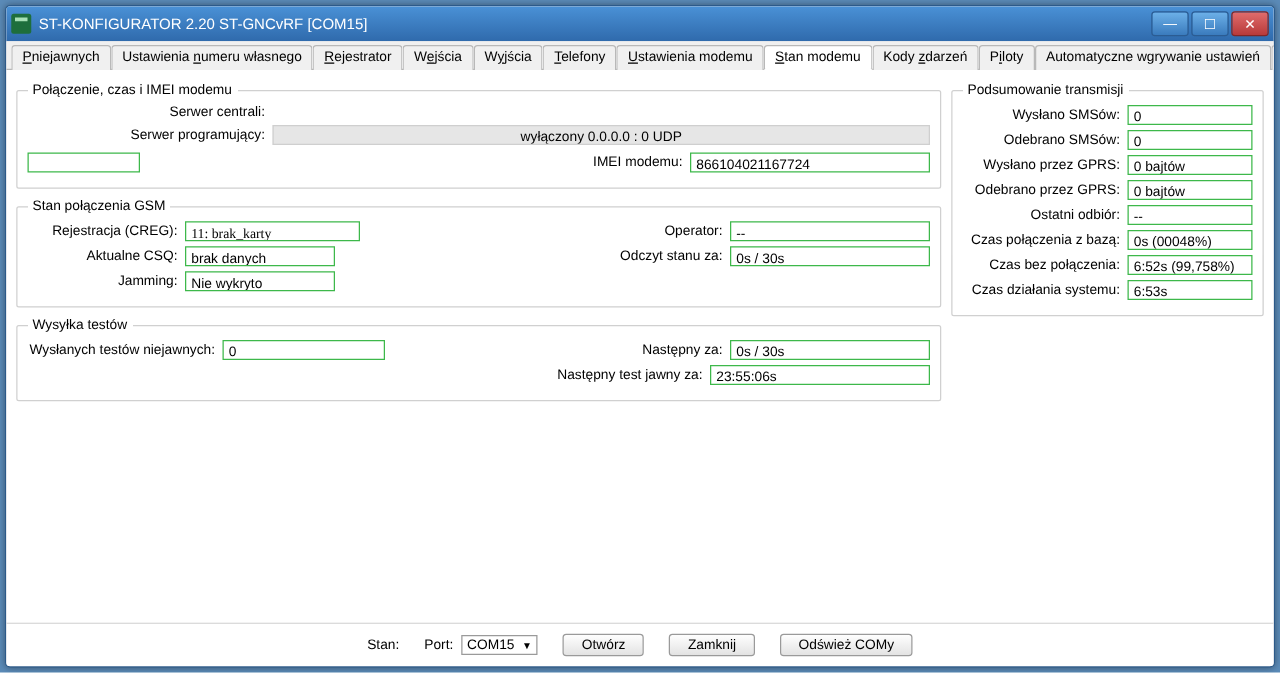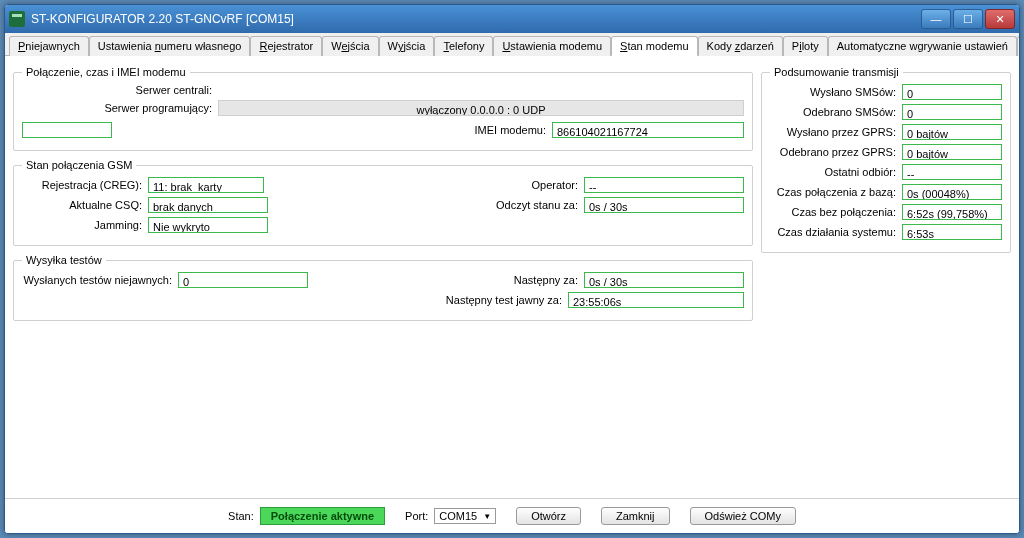--- a/index.html
+++ b/index.html
@@ -212,21 +212,21 @@
           </div>
         </div>
       </fieldset>
 
       <fieldset>
         <legend>Stan połączenia GSM</legend>
         <div class="two-col">
           <div>
             <div class="row">
               <div class="lbl" style="width:120px;">Rejestracja (CREG):</div>
-              <div class="val" style="width:116px;">11: brak_karty</div>
+              <div class="val" style="width:140px;font-family:Liberation Serif, serif;">11: brak_karty</div>
             </div>
             <div class="row">
               <div class="lbl" style="width:120px;">Aktualne CSQ:</div>
               <div class="val" style="width:120px;">brak danych</div>
             </div>
             <div class="row">
               <div class="lbl" style="width:120px;">Jamming:</div>
               <div class="val" style="width:120px;">Nie wykryto Jammingu</div>
             </div>
           </div>
@@ -301,21 +301,20 @@
             <div class="lbl" style="flex:1;">Czas działania systemu:</div>
             <div class="val" style="width:100px;">6:53s</div>
           </div>
       </fieldset>
     </div>
   </div>
 
   <div class="footer">
     <div style="display:flex;align-items:center;gap:6px;">
       <span>Stan:</span>
-      <span class="status-live">Połączenie aktywne</span>
     </div>
     <div style="display:flex;align-items:center;gap:6px;">
       <span>Port:</span>
       <span class="port-select">
         <span>COM15</span>
         <span class="arrow">▼</span>
       </span>
     </div>
     <button class="btn">Otwórz</button>
     <button class="btn">Zamknij</button>

